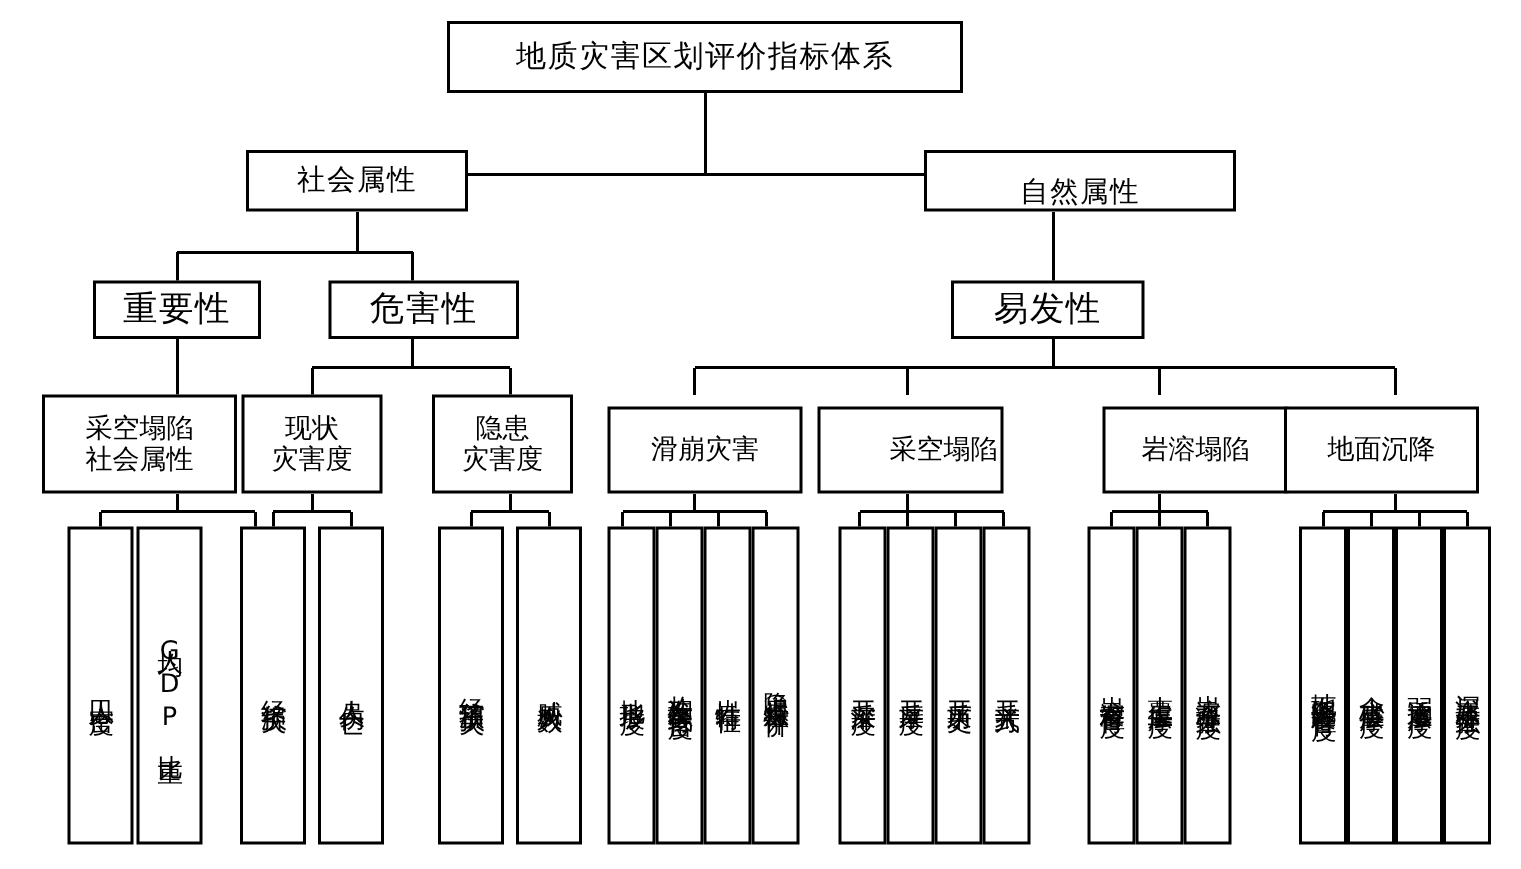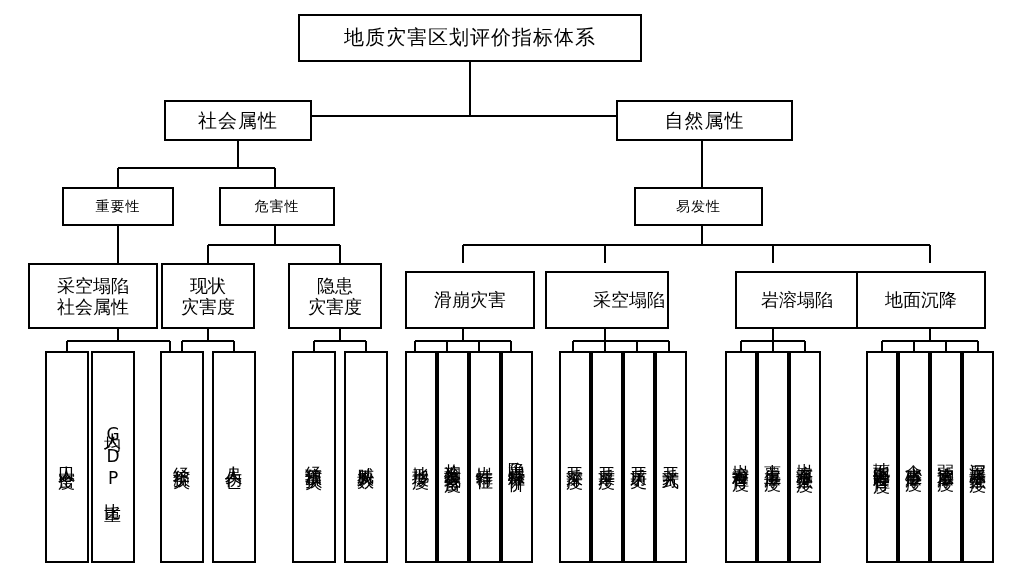--- a/index.html
+++ b/index.html
@@ -41,21 +41,21 @@
   }
   .node.root {
     font-size: 20px;
     letter-spacing: 1px;
   }
   .node.lvl2 {
     font-size: 19px;
     letter-spacing: 1px;
   }
   .node.lvl3 {
-    font-size: 14px;
+    font-size: 23px;
     letter-spacing: 1px;
   }
   .node.lvl4 {
     font-size: 18px;
     letter-spacing: 0px;
   }
   .node.lvl4 .txt {
     display: block;
     width: 100%;
   }
@@ -156,28 +156,28 @@
     </g>
   </svg>
 
   <div class="node root" style="left:298px; top:14px; width:344px; height:48px;">
     <span class="txt">地质灾害区划评价指标体系</span>
   </div>
 
   <div class="node lvl2" style="left:164px; top:100px; width:148px; height:41px;">
     <span class="txt">社会属性</span>
   </div>
-  <div class="node lvl2" style="left:616px; top:100px; width:177px; height:41px;">
+  <div class="node lvl2" style="left:616px; top:100px; width:208px; height:41px;align-items:flex-end;">
     <span class="txt">自然属性</span>
   </div>
 
   <div class="node lvl3" style="left:62px; top:187px; width:112px; height:39px;">
     <span class="txt">重要性</span>
   </div>
-  <div class="node lvl3" style="left:219px; top:187px; width:116px; height:39px;">
+  <div class="node lvl3" style="left:219px; top:187px; width:127px; height:39px;">
     <span class="txt">危害性</span>
   </div>
   <div class="node lvl3" style="left:634px; top:187px; width:129px; height:39px;">
     <span class="txt">易发性</span>
   </div>
 
   <div class="node lvl4" style="left:28px; top:263px; width:130px; height:66px; flex-direction:column;">
     <span class="txt">采空塌陷</span>
     <span class="txt">社会属性</span>
   </div>

